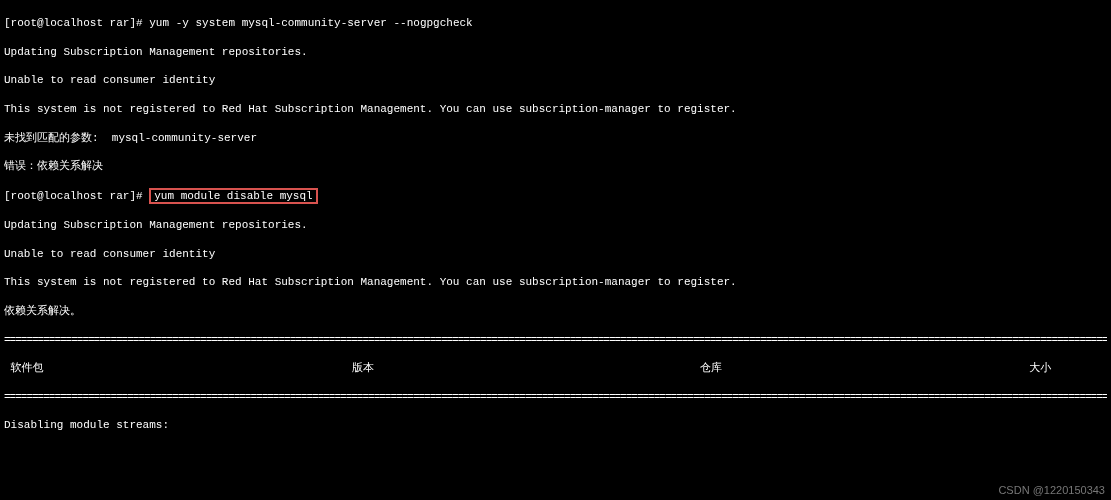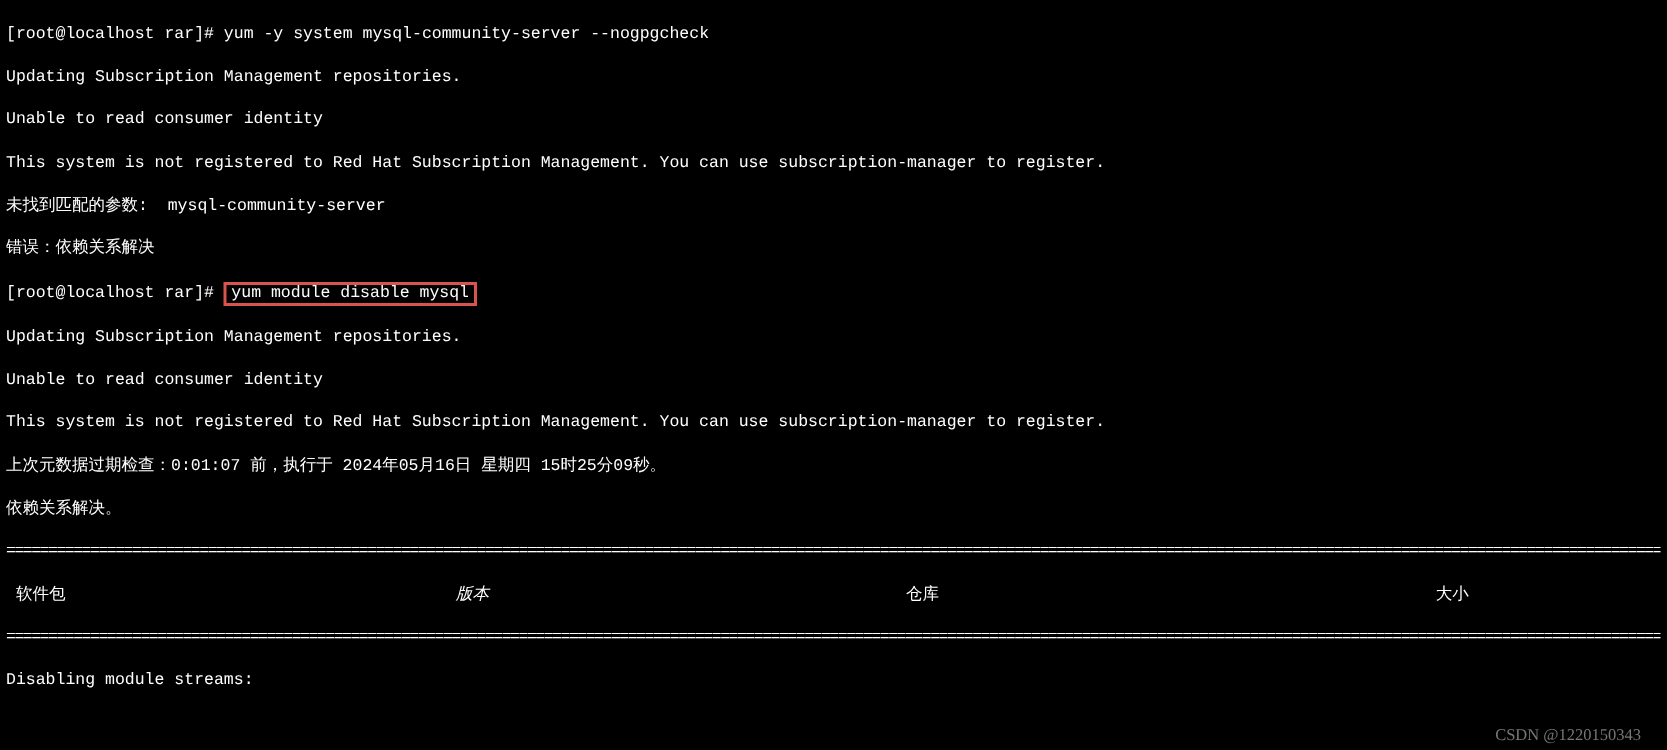--- a/index.html
+++ b/index.html
@@ -20,51 +20,51 @@
       border: 2px solid #d9534f;
       padding: 0 3px;
       display: inline-block;
       line-height: 1.1;
       text-align: right;
     }
     .divider { color: #fff; letter-spacing: -1px; overflow: hidden; width: 100%; white-space: nowrap; }
     .header-row, .pkg-row {
       display: flex;
       width: 100%;
+      gap: 48px;
     }
     .col-pkg { width: 300px; flex-shrink: 0; }
     .col-arch { width: 210px; flex-shrink: 0; }
-    .col-ver { width: 300px; flex-shrink: 0; font-style: italic; }
+    .col-ver { width: 300px; flex-shrink: 0; }
     .col-repo { width: 240px; flex-shrink: 0; }
     .col-size { flex: 1; text-align: center; padding-right: 8px; }
     .watermark {
       position: absolute;
       bottom: 3px;
-      right: 17px;
+      right: 6px;
       color: #777;
       font-size: 11px;
-      font-family: Liberation Serif, serif;
+      font-family: Liberation Sans, sans-serif;
     }
     .line { display: block; }
   </style>
 </head>
 <body>
 
 <div class="terminal">
 <span class="line"><span class="prompt">[root@localhost rar]# </span><span>yum -y system mysql-community-server --nogpgcheck</span></span>
 <span class="line">Updating Subscription Management repositories.</span>
 <span class="line">Unable to read consumer identity</span>
 <span class="line">This system is not registered to Red Hat Subscription Management. You can use subscription-manager to register.</span>
 <span class="line">未找到匹配的参数:  mysql-community-server</span>
 <span class="line">错误：依赖关系解决</span>
 <span class="line"><span class="prompt">[root@localhost rar]# </span><span class="highlight-box">yum module disable mysql</span></span>
 <span class="line">Updating Subscription Management repositories.</span>
 <span class="line">Unable to read consumer identity</span>
 <span class="line">This system is not registered to Red Hat Subscription Management. You can use subscription-manager to register.</span>
-<span class="line">上次元数据过期检查：0:01:07 前，执行于 2024年05月16日 星期四 15时25分09秒。</span>
 <span class="line">依赖关系解决。</span>
 <span class="line divider">=============================================================================================================================================================================================================</span>
 <div class="header-row">
   <span class="col-pkg"> 软件包</span>
   <span class="col-ver">版本</span>
   <span class="col-repo">仓库</span>
   <span class="col-size">大小 </span>
 </div>
 <span class="line divider">=============================================================================================================================================================================================================</span>
 <span class="line">Disabling module streams:</span>

